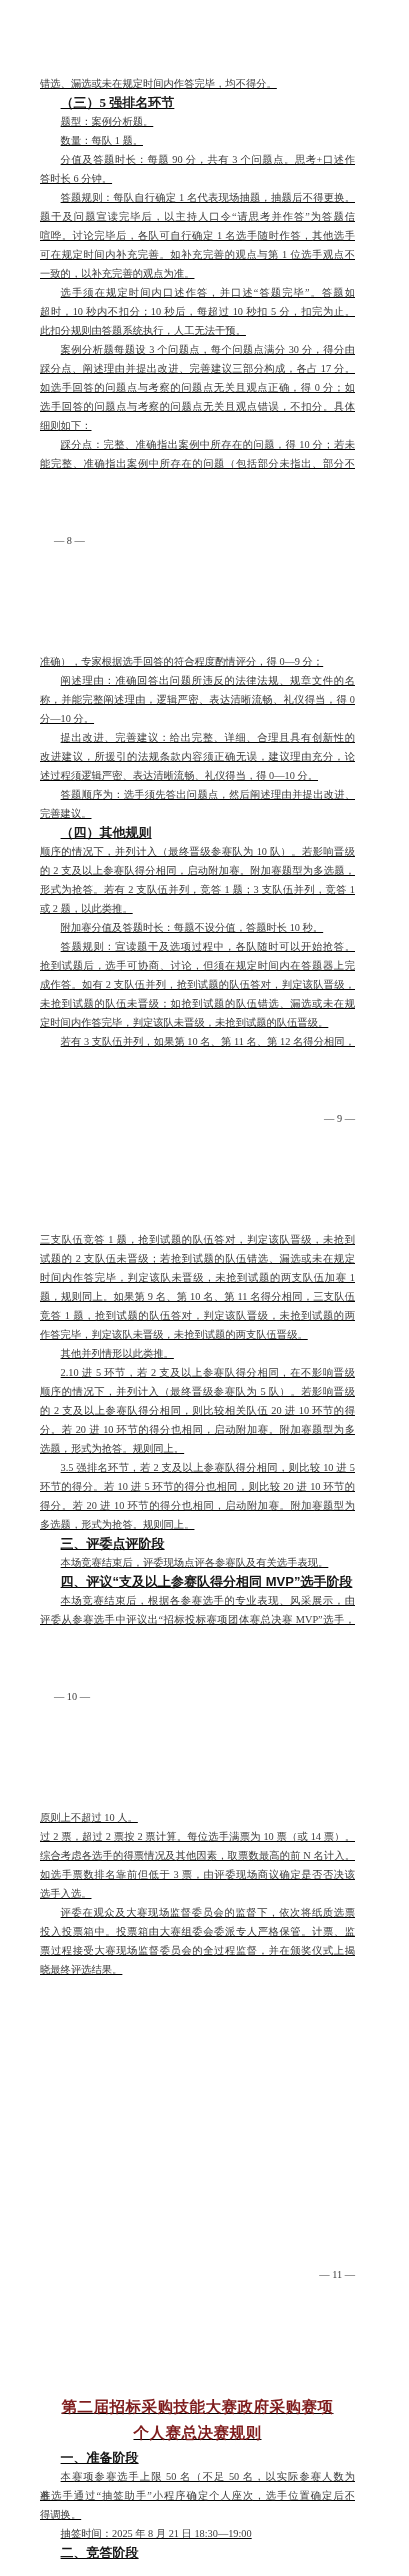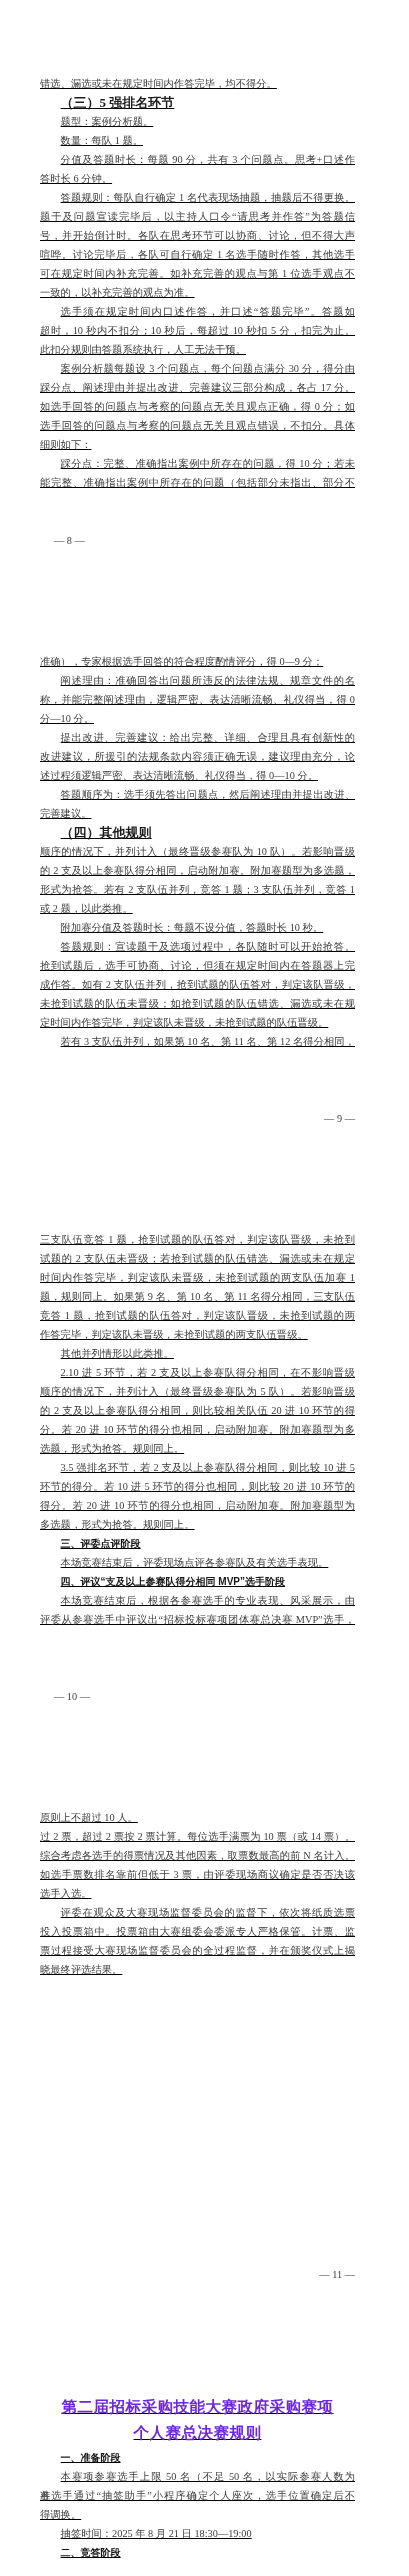--- a/index.html
+++ b/index.html
@@ -8,25 +8,25 @@
   .page { position: relative; width: 409px; height: 578px; background: #ffffff; overflow: hidden; }
   .page-content { padding: 74px 54px 0 40px; text-decoration: underline; }
   .line {
     height: 19px; line-height: 19px; font-size: 10.3px; color: #3d3d3d;
     overflow: visible; white-space: normal;
   }
   .line.fill { text-align: justify; text-align-last: justify; }
   .line.indent { text-indent: 20.6px; }
   .line.subhead { font-weight: bold; color: #1c1c1c; font-size: 13px; }
   .line.head {
-    font-weight: bold; color: #161616; font-size: 10px;
+    font-weight: bold; color: #161616; font-size: 13px;
     font-family: "Liberation Sans", "DejaVu Sans", sans-serif;
   }
   .line.title {
-    height: 26px; line-height: 26px; font-size: 15.5px; font-weight: bold; color: #6d28d9;
+    height: 26px; line-height: 26px; font-size: 15.5px; font-weight: bold; color: #7f1d1d;
     font-family: "Liberation Sans", "DejaVu Sans", sans-serif;
     text-align: center; text-align-last: center; letter-spacing: 0.5px;
   }
   .page-number {
     position: absolute; top: 534px; height: 13.4px; line-height: 13.4px;
     font-size: 10.3px; color: #3d3d3d;
   }
   .page-number.left { left: 54px; }
   .page-number.right { right: 54px; }
 </style>
@@ -37,21 +37,20 @@
     <div class="page">
       <div class="page-content">
         <div class="line body">错选、漏选或未在规定时间内作答完毕，均不得分。</div>
         <div class="line subhead indent">（三）5 强排名环节</div>
         <div class="line body indent">题型：案例分析题。</div>
         <div class="line body indent">数量：每队 1 题。</div>
         <div class="line body indent fill">分值及答题时长：每题 90 分，共有 3 个问题点。思考+口述作</div>
         <div class="line body">答时长 6 分钟。</div>
         <div class="line body indent fill">答题规则：每队自行确定 1 名代表现场抽题，抽题后不得更换。</div>
         <div class="line body fill">题干及问题宣读完毕后，以主持人口令“请思考并作答”为答题信</div>
-        <div class="line body fill">号，并开始倒计时。各队在思考环节可以协商、讨论，但不得大声</div>
         <div class="line body fill">喧哗。讨论完毕后，各队可自行确定 1 名选手随时作答，其他选手</div>
         <div class="line body fill">可在规定时间内补充完善。如补充完善的观点与第 1 位选手观点不</div>
         <div class="line body">一致的，以补充完善的观点为准。</div>
         <div class="line body indent fill">选手须在规定时间内口述作答，并口述“答题完毕”。答题如</div>
         <div class="line body fill">超时，10 秒内不扣分；10 秒后，每超过 10 秒扣 5 分，扣完为止。</div>
         <div class="line body">此扣分规则由答题系统执行，人工无法干预。</div>
         <div class="line body indent fill">案例分析题每题设 3 个问题点，每个问题点满分 30 分，得分由</div>
         <div class="line body fill">踩分点、阐述理由并提出改进、完善建议三部分构成，各占 17 分。</div>
         <div class="line body fill">如选手回答的问题点与考察的问题点无关且观点正确，得 0 分；如</div>
         <div class="line body fill">选手回答的问题点与考察的问题点无关且观点错误，不扣分。具体</div>

